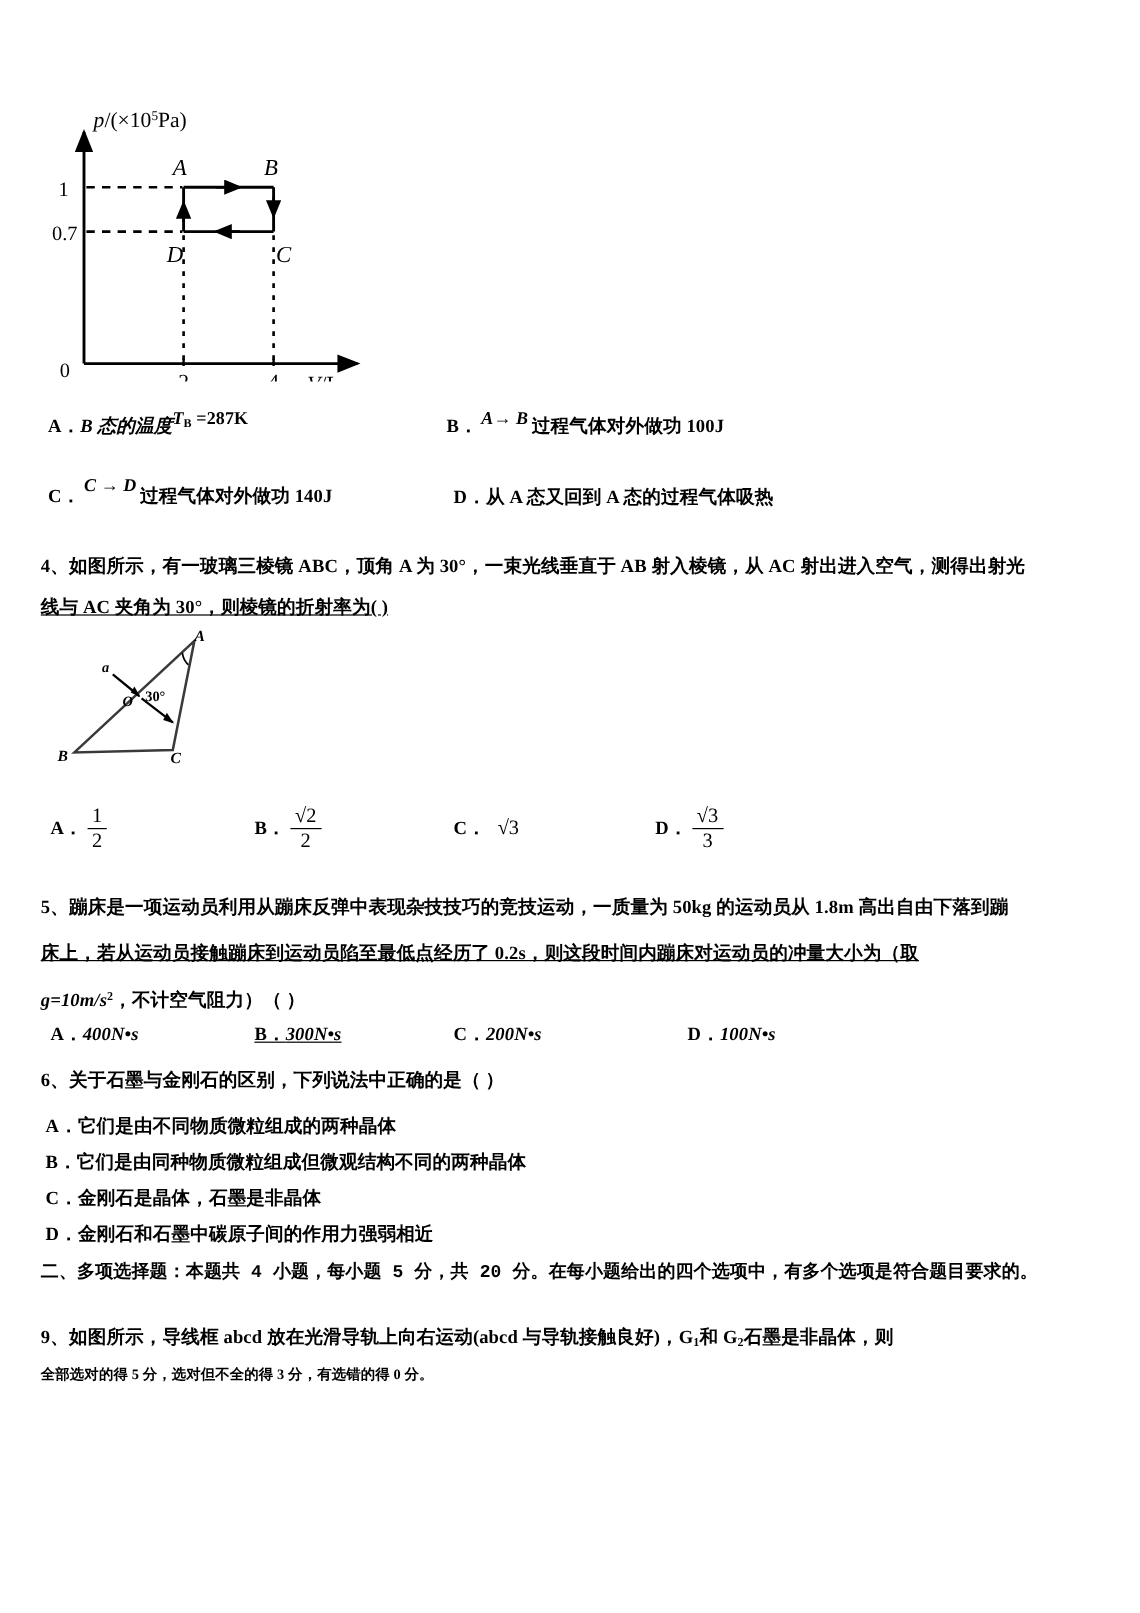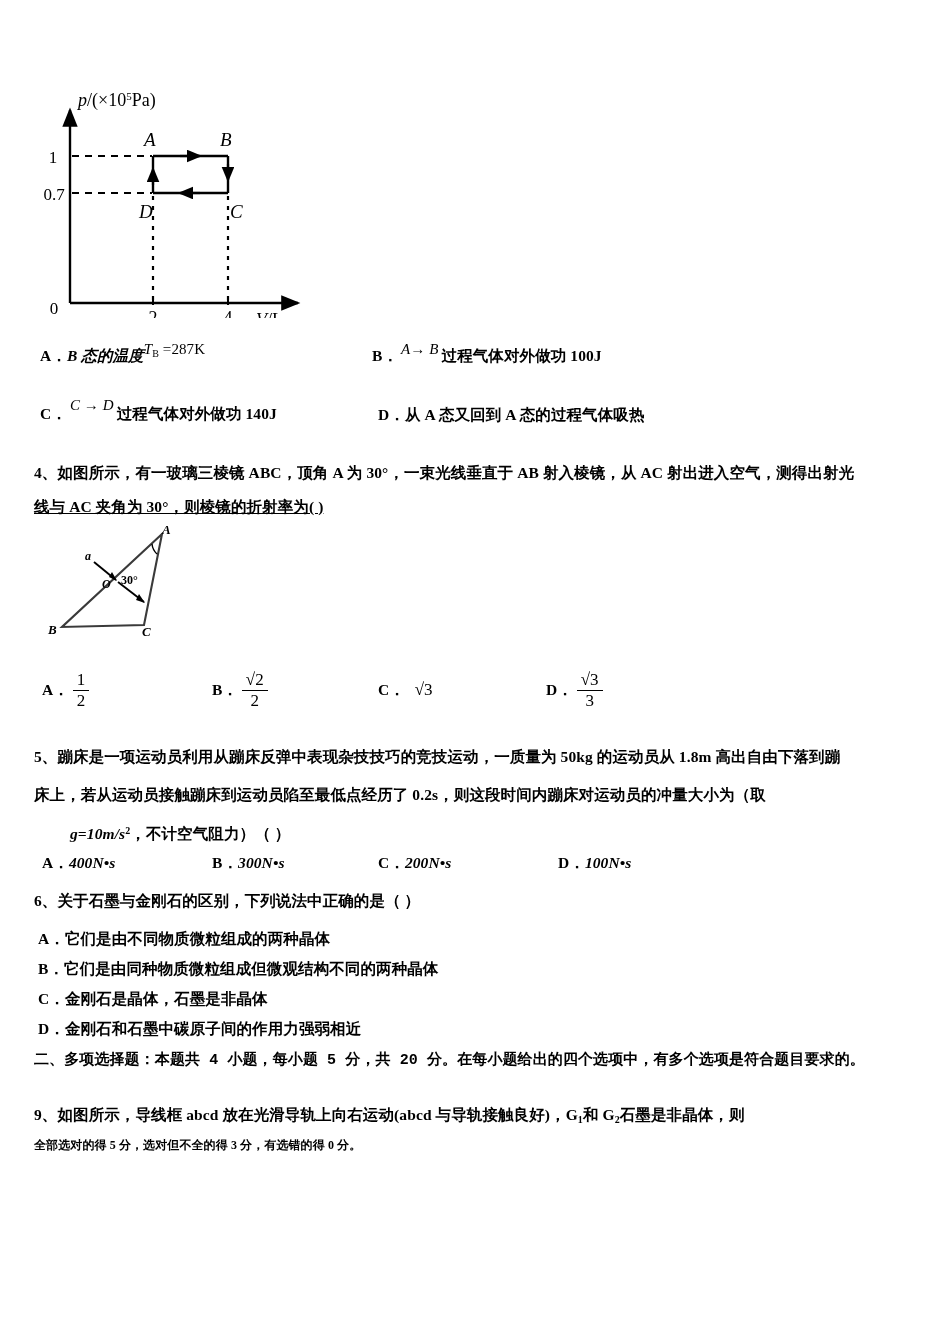--- a/index.html
+++ b/index.html
@@ -43,21 +43,21 @@
   }
   .pv-figure svg { display: block; }
 
   
   .row-abs { position: absolute; }
 
   .sup-term {
     display: inline-block;
     font-style: italic;
     font-size: 15px;
-    font-weight: normal;
+    font-weight: bold;
     vertical-align: 7px;
     font-family: "Liberation Serif", serif;
     text-align: center;
   }
   .sub-b {
     font-size: 10px;
     vertical-align: -3px;
     font-style: normal;
   }
 
@@ -218,35 +218,35 @@
 
   <div class="row-abs" style="left:546px; top:672px;">
     <span class="opt-label" style="font-size:15.5px;">D．</span>
     <span class="frac">
       <span class="num">√3</span>
       <span class="den">3</span>
     </span>
   </div>
 
   <div class="row-abs qline" style="left:34px; top:740px;">5、蹦床是一项运动员利用从蹦床反弹中表现杂技技巧的竞技运动，一质量为 50kg 的运动员从 1.8m 高出自由下落到蹦</div>
-  <div class="row-abs qline" style="left:34px; top:778px;">床上，若从运动员接触蹦床到运动员陷至最低点经历了 0.2s，则这段时间内蹦床对运动员的冲量大小为（取</div>
-  <div class="row-abs qline" style="left:34px; top:814px;margin-left:36px;">
+  <div class="row-abs qline" style="left:34px; top:778px;text-decoration:underline;">床上，若从运动员接触蹦床到运动员陷至最低点经历了 0.2s，则这段时间内蹦床对运动员的冲量大小为（取</div>
+  <div class="row-abs qline" style="left:34px; top:814px;">
     <span class="ital">g=10m/s</span><span class="small-sup">2</span><span>，不计空气阻力）（      ）</span>
   </div>
 
   <div class="row-abs qline" style="left:42px; top:846px;">
     <span class="opt-label">A．</span><span class="ital">400N•s</span>
   </div>
-  <div class="row-abs qline" style="left:212px; top:846px;">
+  <div class="row-abs qline" style="left:212px; top:846px;text-decoration:underline;">
     <span class="opt-label">B．</span><span class="ital">300N•s</span>
   </div>
   <div class="row-abs qline" style="left:378px; top:846px;">
     <span class="opt-label">C．</span><span class="ital">200N•s</span>
   </div>
-  <div class="row-abs qline" style="left:558px; top:846px;text-align:center;">
+  <div class="row-abs qline" style="left:573px; top:846px;text-align:center;">
     <span class="opt-label">D．</span><span class="ital">100N•s</span>
   </div>
 
   <div class="row-abs qline" style="left:34px; top:884px;">6、关于石墨与金刚石的区别，下列说法中正确的是（      ）</div>
 
   <div class="row-abs qline" style="left:38px; top:952px;">
     <span class="opt-label">B．</span><span>它们是由同种物质微粒组成但微观结构不同的两种晶体</span>
   </div>
   <div class="row-abs qline" style="left:38px; top:922px;">
     <span class="opt-label">A．</span><span>它们是由不同物质微粒组成的两种晶体</span>

